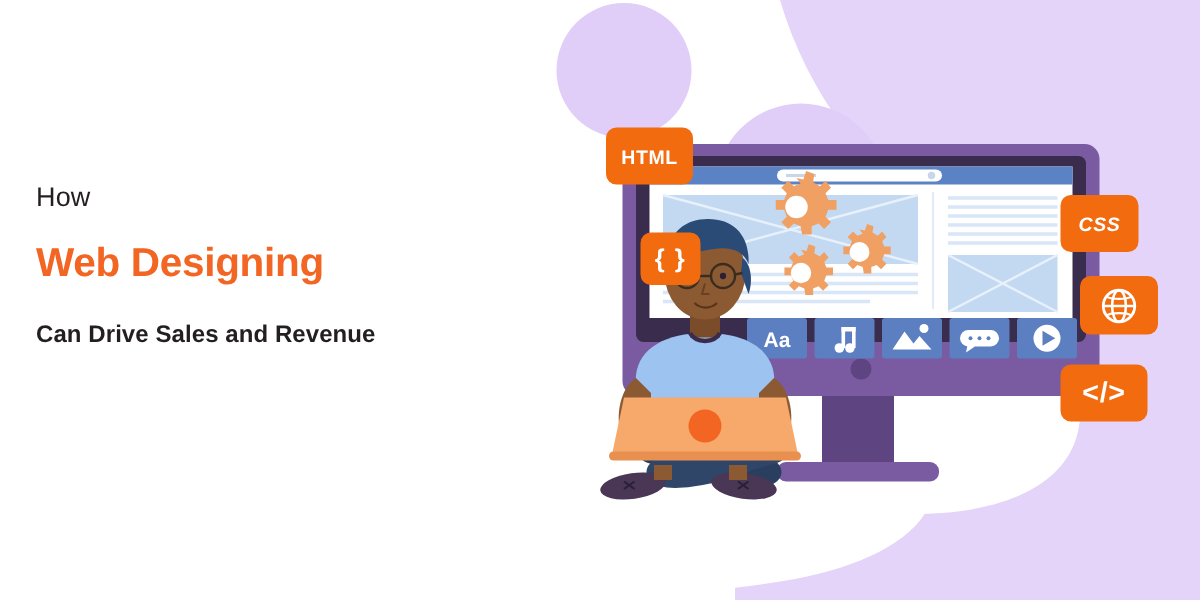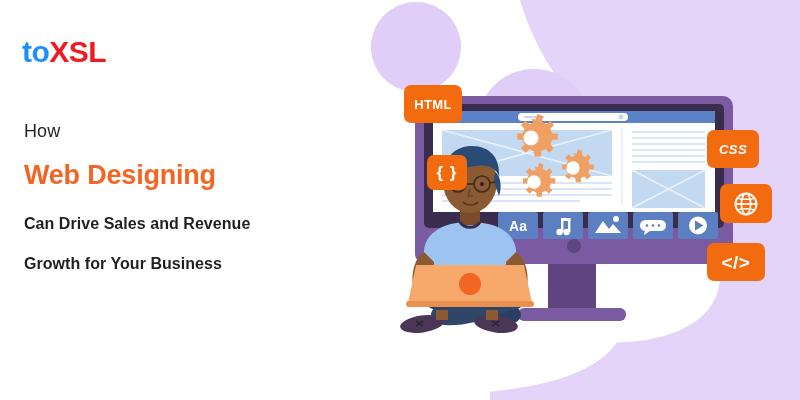--- a/index.html
+++ b/index.html
@@ -68,29 +68,25 @@
       <circle cx="46" cy="47" r="45" fill="#E0CDF8"></circle>
       <circle cx="164" cy="126" r="57" fill="#E0CDF8"></circle>
 
       <path d="M92,268 C140,254 196,262 218,288 C240,314 214,346 166,356
                C118,366 72,352 62,326 C52,300 62,278 92,268 Z" fill="#FFFFFF"></path>
     </svg>
   </div>
 
   <div class="left-col">
 
-    <div class="logo">
-      <span class="lo-to">to</span><span class="lo-x">X</span><span class="lo-sl">SL</span>
-    </div>
 
     <div class="headline">
       <div class="h-how">How</div>
       <div class="h-main">Web Designing</div>
       <div class="h-sub1">Can Drive Sales and Revenue</div>
-      <div class="h-sub2">Growth for Your Business</div>
     </div>
 
   </div>
 
   <div class="illus">
     <svg class="illus-svg" width="400" height="400" viewBox="0 0 400 400">
 
       <g>
         <rect x="148" y="255" width="48" height="62" fill="#5E4480"></rect>
         <rect x="118" y="308" width="108" height="13" rx="6" fill="#7A5AA0"></rect>

